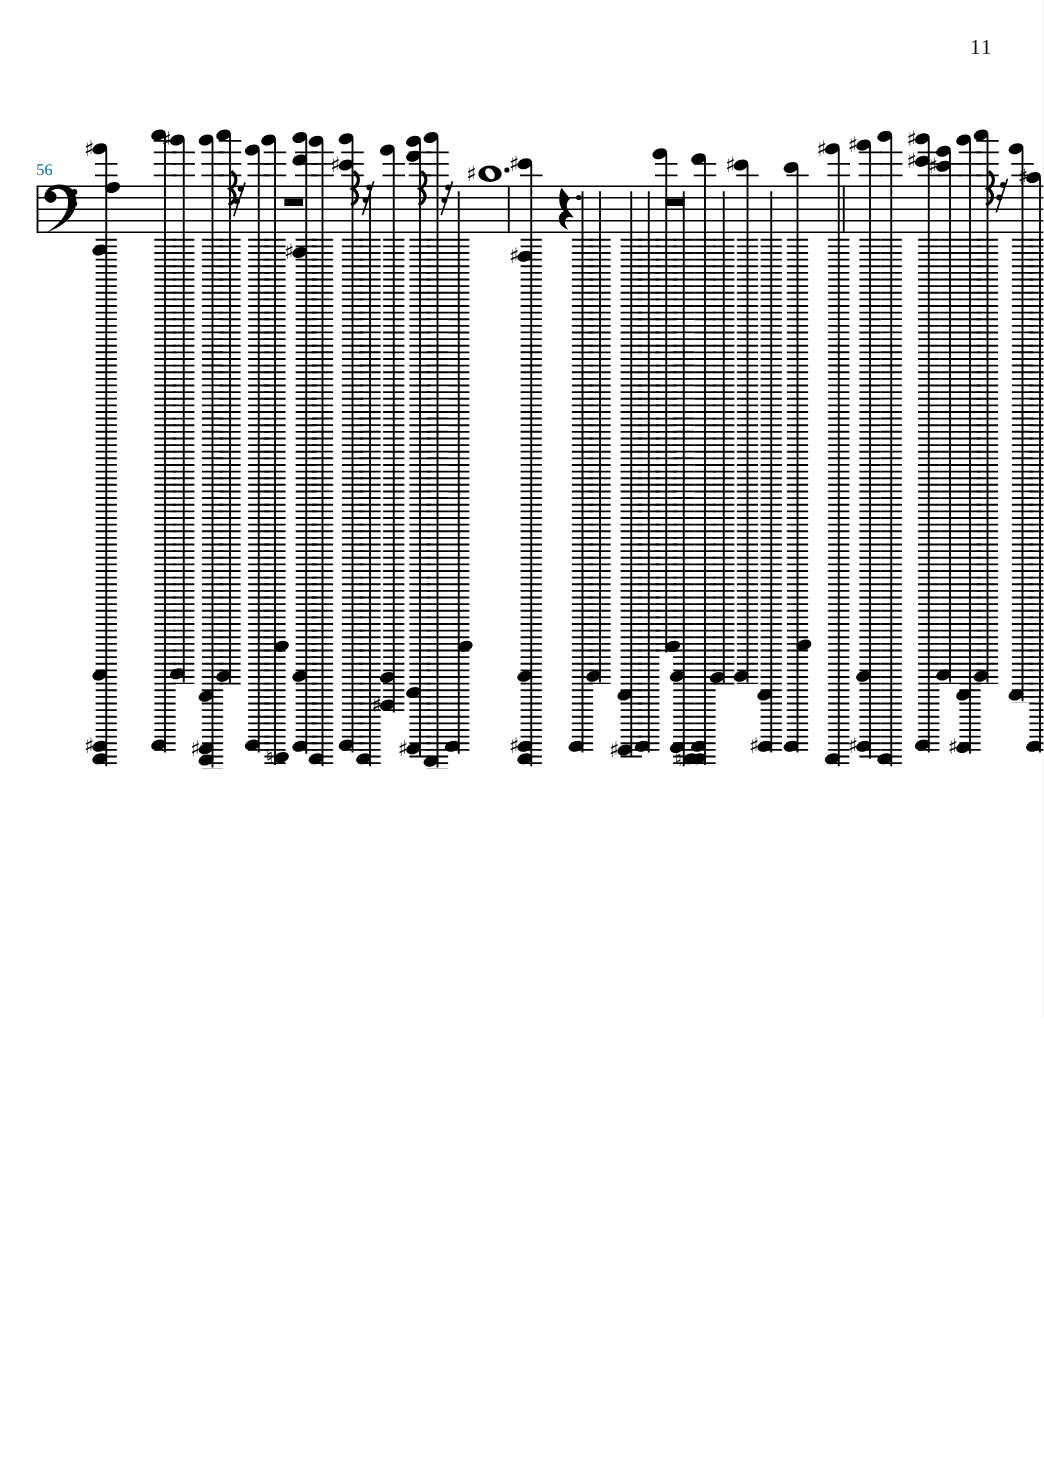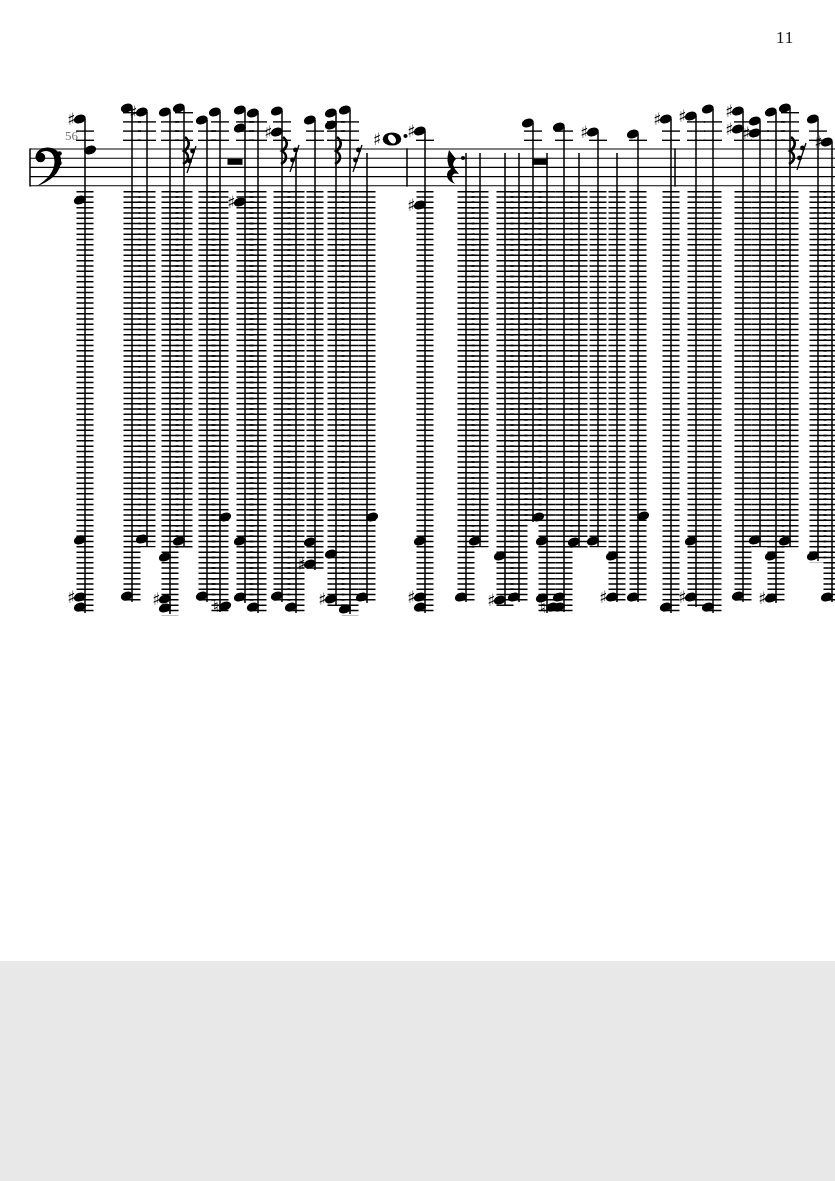--- a/index.html
+++ b/index.html
@@ -1,25 +1,25 @@
 <!DOCTYPE html>
 <html><head>
 <meta charset="utf-8">
 <style>
   html,body{margin:0;padding:0;background:#e8e8e8;}
   .page{
-    position:relative;width:835px;height:961px;background:#ffffff;
+    position:relative;width:835px;height:1181px;background:#ffffff;
     overflow:hidden;font-family:"Liberation Serif", serif;
   }
   .page-number{
     position:absolute;left:776px;top:28px;font-size:17px;color:#111;
     letter-spacing:1px;
   }
   .measure-number{
-    position:absolute;left:29px;top:128px;font-size:13px;color:#737373;margin-left:36px;
+    position:absolute;left:29px;top:128px;font-size:13px;color:#0369a1;
   }
   svg{position:absolute;left:0;top:0;}
 </style>
 </head>
 <body>
 
 <div class="page">
   <div class="page-number">11</div>
   <div class="measure-number">56</div>
   <svg id="score" width="835" height="1181" viewBox="0 0 835 1181">

